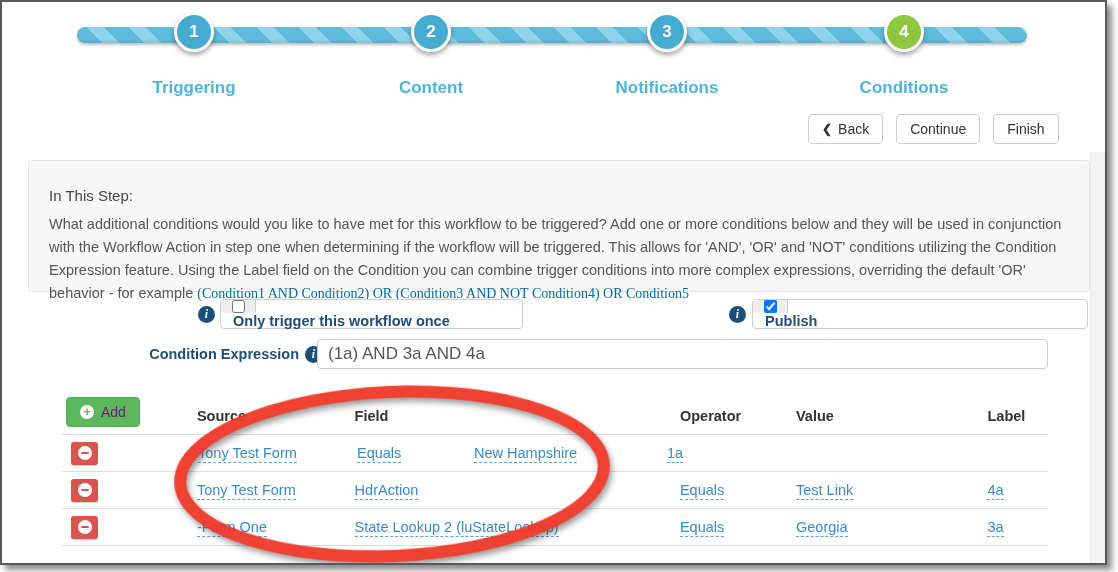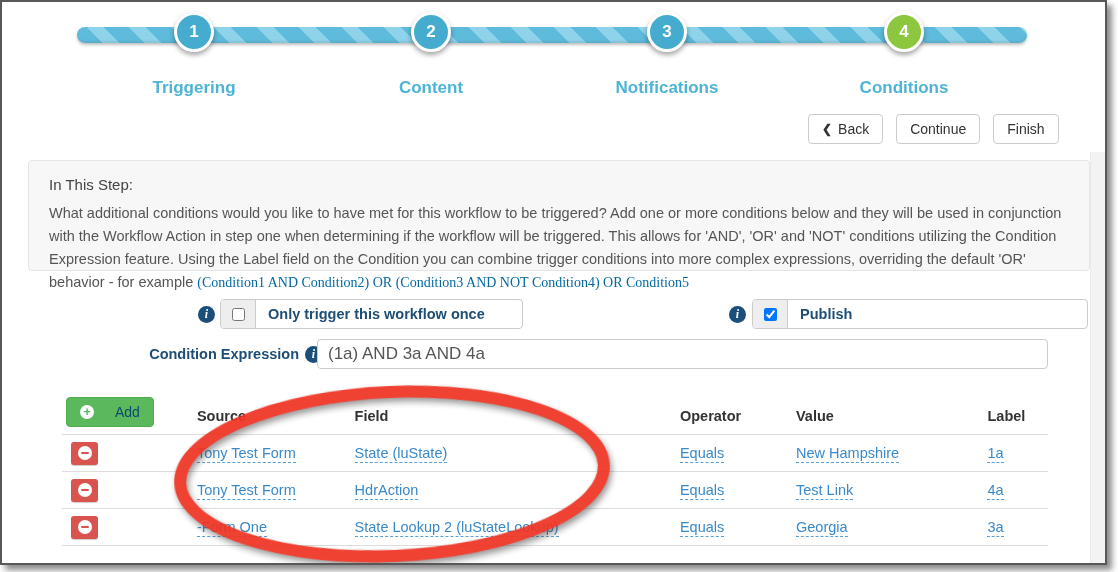--- a/index.html
+++ b/index.html
@@ -38,43 +38,43 @@
   .btn-row { position:absolute; top:112px; left:806px; display:flex; gap:13px; }
   .btn {
     height:30px; padding:0 13px; background:#fff; border:1px solid #ccc;
     border-radius:4px; font-size:14px; color:#333; font-family:inherit;
     display:flex; align-items:center; gap:6px; cursor:pointer;
   }
   .chev { font-size:12px; font-weight:bold; }
 
   
   .info-panel {
-    position:absolute; left:26px; top:158px; width:1062px; height:111px;
+    position:absolute; left:26px; top:158px; width:1062px; height:132px;
     background:#f7f7f7; border:1px solid #e5e5e5; border-radius:4px;
-    padding:15px 20px; color:#555;
+    padding:26px 20px; color:#555;
   }
   .info-panel h4 { font-size:15px; font-weight:normal; color:#444; margin-bottom:9px; }
   .info-panel p { font-size:14.5px; line-height:23px; }
   .info-panel code {
     font-family:Liberation Serif, serif; font-size:14px; color:#0369a1;
   }
 
   
   .info-icon {
     position:absolute; width:17px; height:17px; border-radius:50%;
     background:#1b4e79; color:#fff; font-size:12px; font-weight:bold;
     font-family:"Liberation Serif",serif; font-style:italic;
     display:flex; align-items:center; justify-content:center; cursor:pointer;
   }
   .info-icon::before { content:"i"; }
 
   
   .igroup {
     position:absolute; height:30px; display:flex;
-    border:1px solid #ccc; border-radius:4px; background:#fff;
+    border:1px solid #ccc; border-radius:4px; background:#fff;flex-direction:column;
   }
   .igroup .addon {
     width:35px; background:#eee; border-right:1px solid #ccc;
     border-radius:3px 0 0 3px;
     display:flex; align-items:center; justify-content:center;
   }
   .igroup .glabel {
     display:flex; align-items:center; padding-left:12px;
     font-weight:bold; color:#1e4e75; font-size:14.5px;
   }
@@ -86,22 +86,22 @@
   .ce-input {
     position:absolute; left:315px; top:337px; width:731px; height:30px;
     border:1px solid #ccc; border-radius:4px; padding:0 10px;
     font-size:17px; color:#555; font-family:inherit;
   }
 
   
   .add-btn {
     position:absolute; left:64px; top:395px; height:30px; padding:0 13px;
     background:#5cb85c; border:1px solid #4cae4c; border-radius:4px;
-    color:#0c4a6e; font-size:14px; font-family:inherit;
-    display:flex; align-items:center; gap:21px; cursor:pointer;
+    color:#701a75; font-size:14px; font-family:inherit;
+    display:flex; align-items:center; gap:7px; cursor:pointer;
   }
   .plus-circle { width:14px; height:14px; border-radius:50%; background:#fff; position:relative; }
   .plus-circle::before {
     content:"+"; position:absolute; left:0; top:0; width:14px; height:14px;
     color:#5cb85c; font-weight:bold; font-size:13px; line-height:13px; text-align:center;
   }
 
   .cond-table { position:absolute; left:60px; top:395px; width:986px; }
   .trow { display:flex; align-items:center; height:37px; border-bottom:1px solid #ddd; }
   .trow.head { height:38px; border-bottom:1px solid #ddd; }
@@ -193,21 +193,20 @@
       <div class="c5 th">Label</div>
     </div>
 
     <div class="trow">
       <div class="c0">
           <button class="del-btn">
             <span class="minus-circle"></span>
           </button>
         </div>
       <div class="c1"><a class="editable">Tony Test Form</a></div>
-      <div class="c2"><a class="editable">State (luState)</a></div>
       <div class="c3"><a class="editable">Equals</a></div>
       <div class="c4"><a class="editable">New Hampshire</a></div>
       <div class="c5"><a class="editable">1a</a></div>
     </div>
 
     <div class="trow">
       <div class="c0">
           <button class="del-btn">
             <span class="minus-circle"></span>
           </button>

